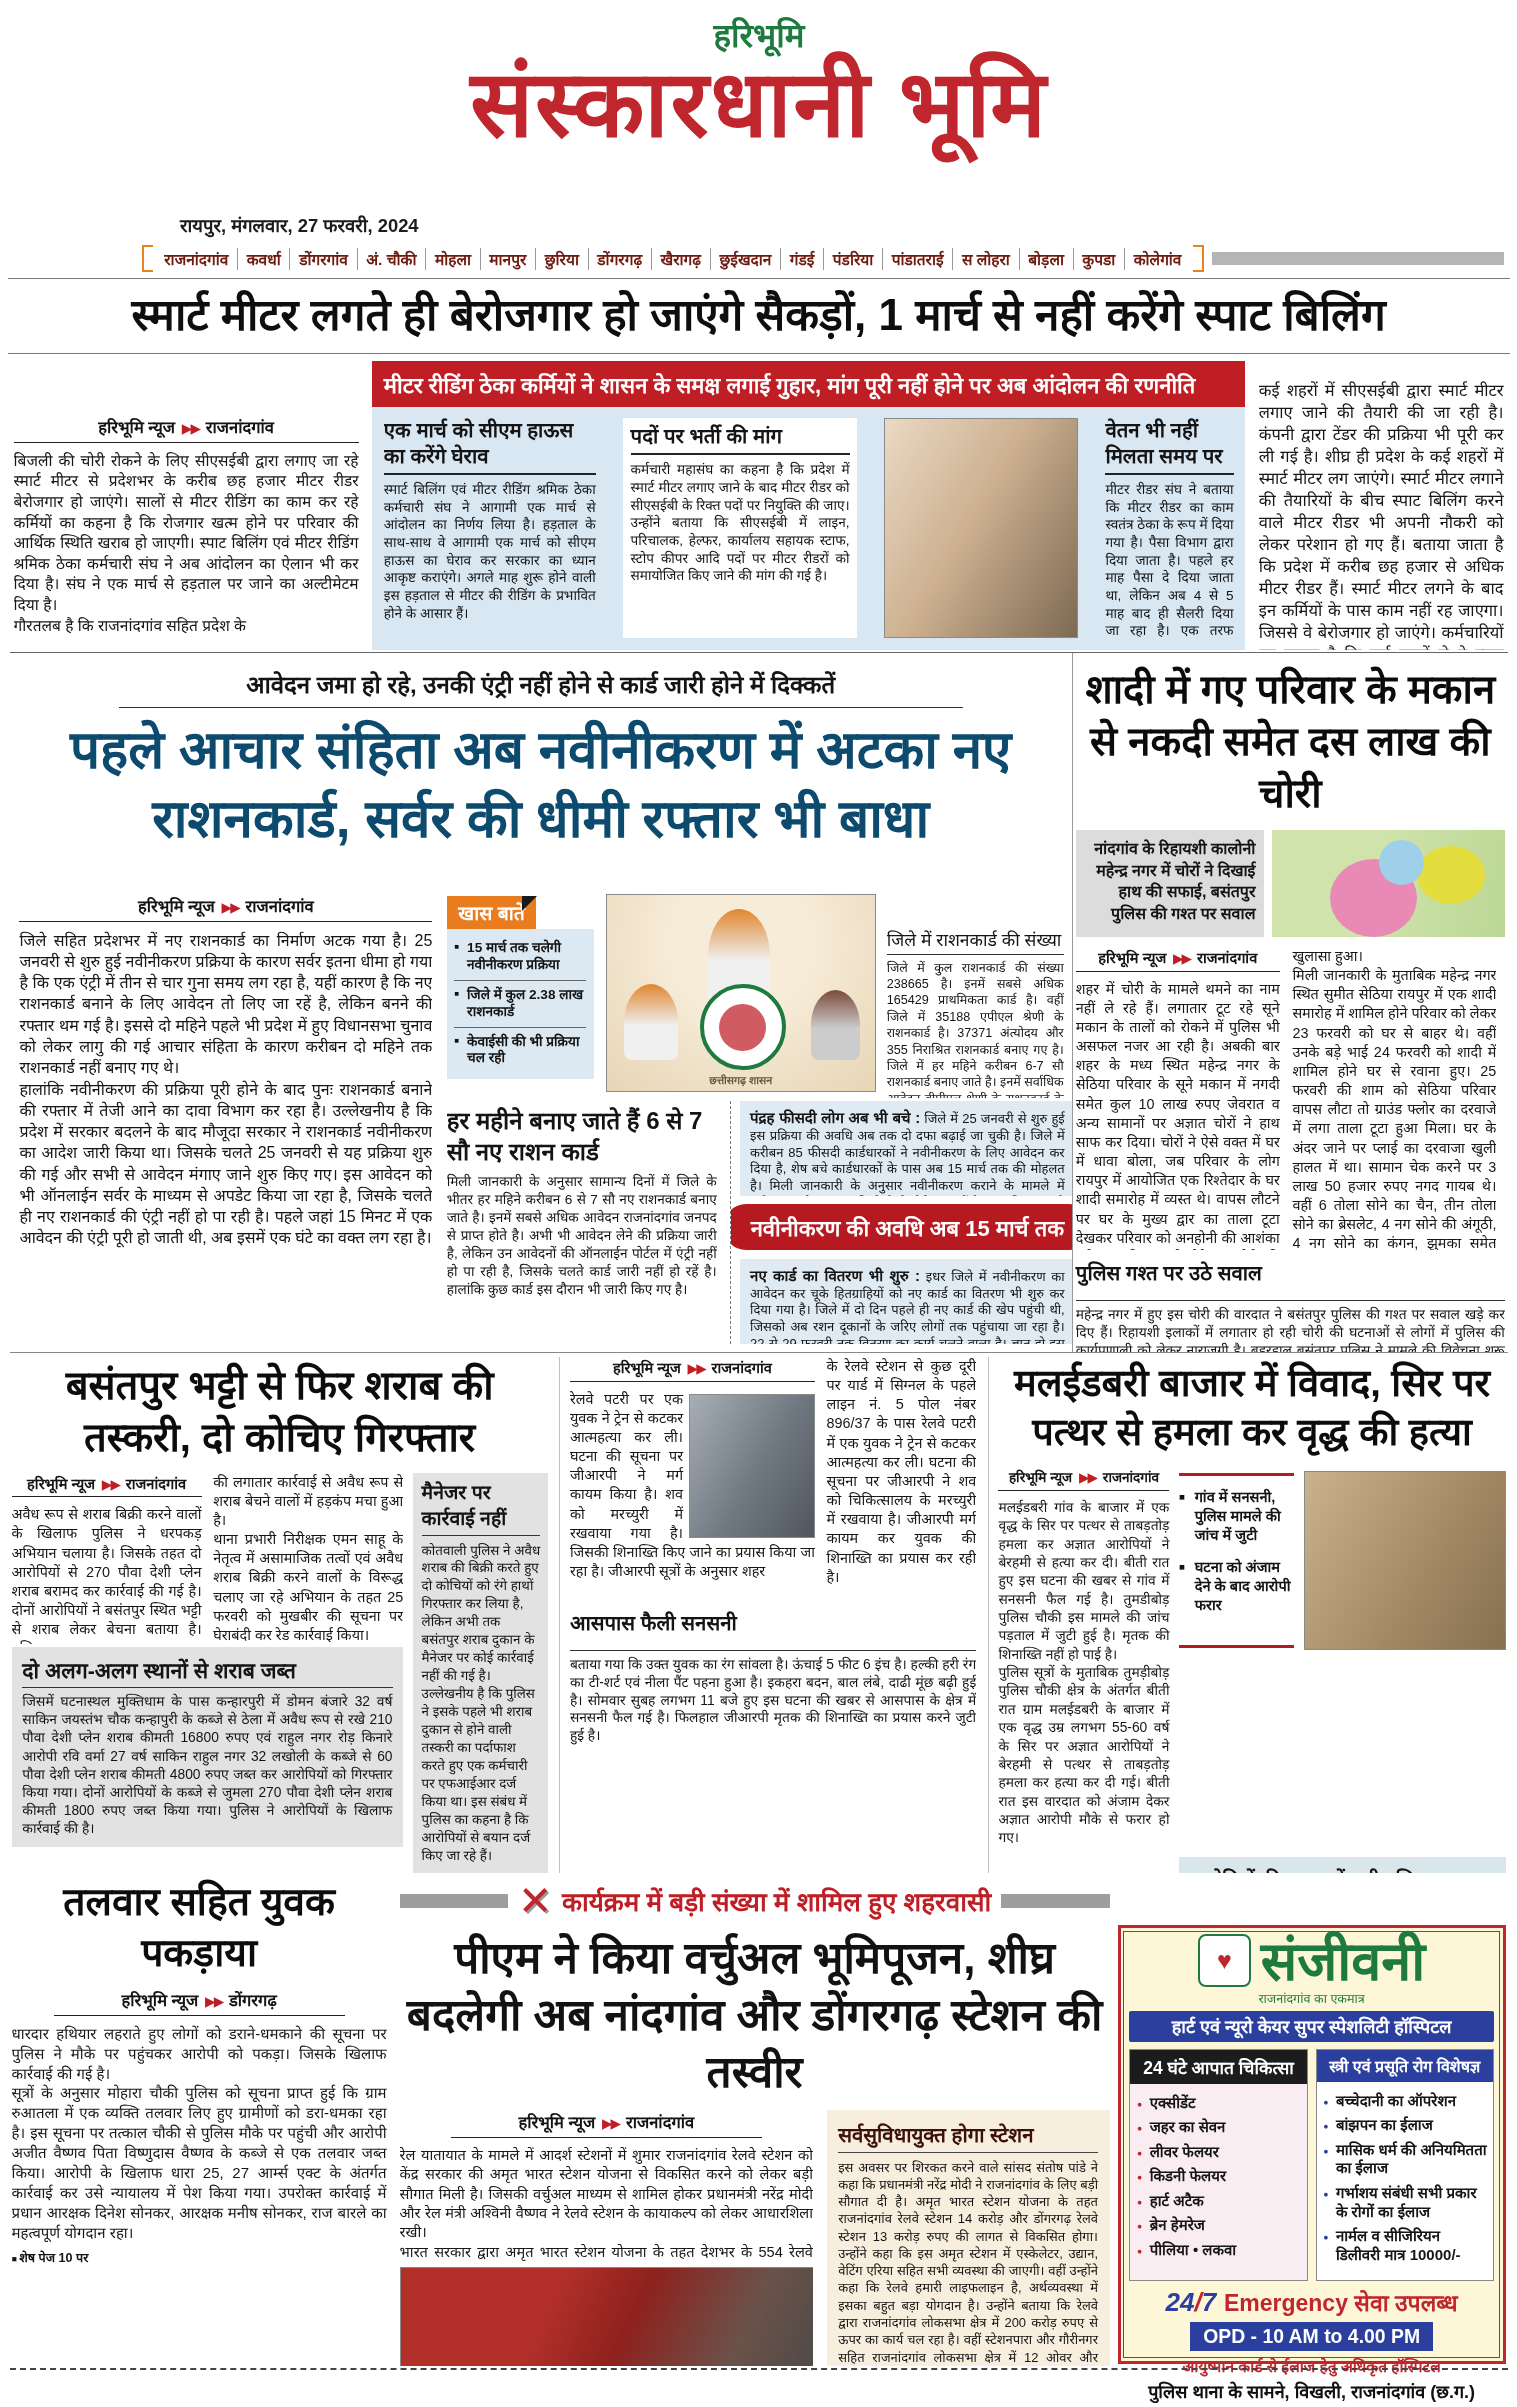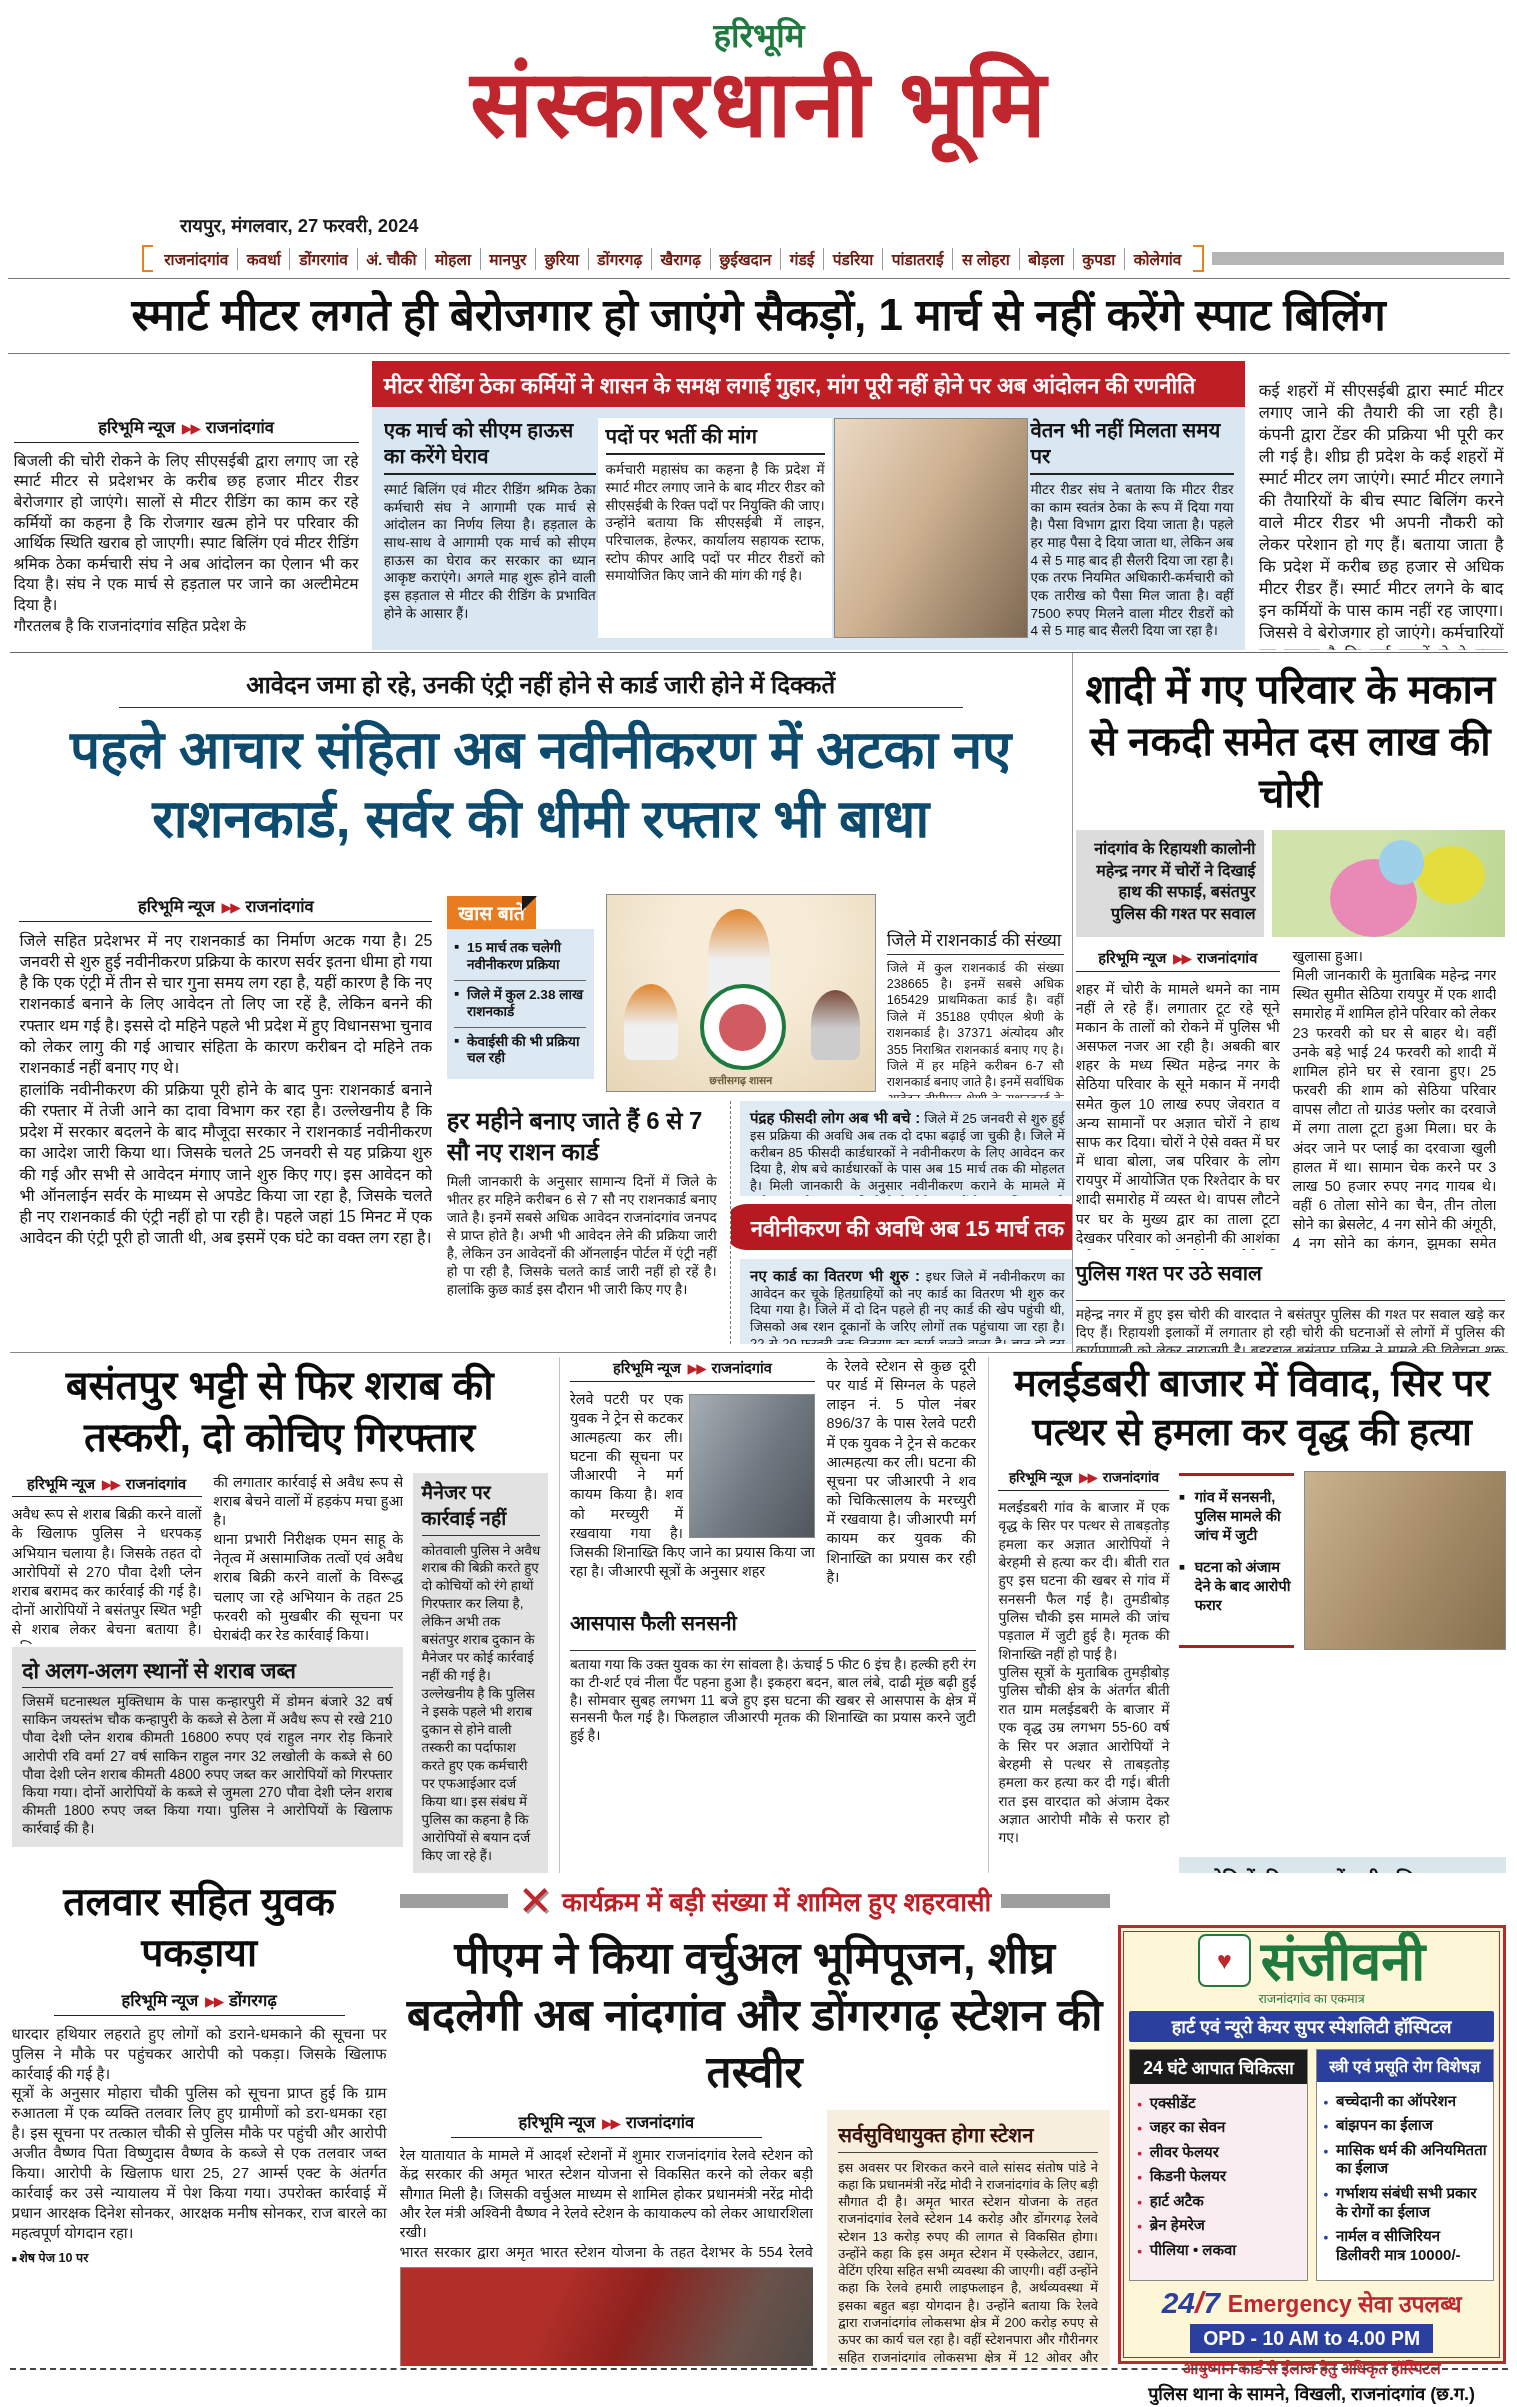--- a/index.html
+++ b/index.html
@@ -26,21 +26,21 @@
   .rule-b{position:absolute;top:353px;left:7.8px;right:7.8px;border-top:1.5px solid #777;}
   
   .meter{position:absolute;top:361px;left:13.6px;width:1490px;height:289px;display:grid;grid-template-columns:345px 873px 1fr;column-gap:13.6px;overflow:hidden;}
   .byline{display:flex;justify-content:center;align-items:baseline;gap:6.8px;font-weight:700;font-size:16.5px;
           border-bottom:1.5px solid #222;padding-bottom:3.9px;margin-bottom:7.8px;white-space:nowrap;overflow:hidden;}
   .byline .arr{color:#c01e25;font-size:13.6px;letter-spacing:-1.9px;}
   .body-text{font-size:15.5px;line-height:1.33;text-align:justify;white-space:pre-line;color:#161616;}
   .meter-left{padding-top:54px;overflow:hidden;}
   .panel{display:flex;flex-direction:column;overflow:hidden;}
   .strip{background:#c01e25;color:#fff;font-size:22px;font-weight:800;padding:7.8px 11.6px;white-space:nowrap;overflow:hidden;}
-  .panel-body{flex:1;background:#d9e7f3;display:flex;gap:2px;padding:11.6px;overflow:hidden;}
+  .panel-body{flex:1;background:#d9e7f3;display:flex;gap:27px;padding:11.6px;overflow:hidden;}
   .sub{width:212px;overflow:hidden;}
   .sub.white{background:#fff;padding:5.8px 7.8px;width:219px;}
   .sub h3{font-size:20.4px;font-weight:800;border-bottom:2.4px solid #222;padding-bottom:3.9px;margin:0 0 5.8px;line-height:1.25;}
   .body-sm{font-size:13.6px;line-height:1.3;text-align:justify;white-space:pre-line;}
   .photo{border:1px solid #8a8a8a;}
   .photo-reader{width:192px;background:linear-gradient(120deg,#ead9c4 0%,#cdb191 45%,#7d6952 100%);}
   .meter-right{font-size:16.5px;padding-top:19.4px;overflow:hidden;}
   .meter-right .body-text{font-size:16.5px;}
   
   .midband{position:absolute;top:652px;left:9.7px;width:1498px;height:699px;border-top:1.9px solid #666;border-bottom:1.9px solid #888;}
@@ -149,21 +149,21 @@
   .ad-cols{display:flex;gap:7.8px;margin-top:6.8px;}
   .ad-col{flex:1;border:1.5px solid #888;background:#fff;}
   .ad-colhead-dark{background:#1c1c1c;color:#fff;font-size:17.5px;font-weight:800;padding:4.9px 3.9px;text-align:center;white-space:nowrap;overflow:hidden;}
   .ad-colhead-blue{background:#2b3f9e;color:#fff;font-size:16px;font-weight:800;padding:4.9px 3.9px;text-align:center;white-space:nowrap;overflow:hidden;}
   .ad-list{list-style:none;margin:0;padding:6.8px 5.8px;height:182px;overflow:hidden;}
   .ad-list.pink{background:#f9edf2;}
   .ad-list li{font-size:15px;font-weight:800;color:#151515;padding:2.9px 0 2.9px 13.6px;position:relative;line-height:1.25;}
   .ad-list li::before{content:"●";color:#c0262e;font-size:8.7px;position:absolute;left:1px;top:7.8px;}
   .ad-col.right .ad-list li::before{color:#2b3f9e;}
   .ad-emg{display:flex;align-items:center;justify-content:center;gap:7.8px;margin-top:5.8px;}
-  .n247{font-size:30px;font-weight:800;font-style:italic;color:#c0262e;}
+  .n247{font-size:26px;font-weight:800;font-style:italic;color:#c0262e;}
   .n247 span{color:#2b3f9e;}
   .emg-text{font-size:23px;font-weight:800;color:#c0262e;white-space:nowrap;}
   .ad-opd{background:#2b3f9e;color:#fff;text-align:center;font-weight:800;font-size:19.4px;width:243px;margin:3.9px auto;padding:2.9px 0;}
   .ad-ayush{text-align:center;color:#c0262e;font-weight:800;font-size:15.5px;white-space:nowrap;overflow:hidden;}
   .ad-addr{text-align:center;font-weight:800;font-size:18px;color:#101010;margin-top:1.9px;white-space:nowrap;overflow:hidden;}
   .ad-help{display:flex;gap:7.8px;justify-content:center;align-items:center;margin-top:2.9px;white-space:nowrap;overflow:hidden;}
   .help-nums{color:#c0262e;font-weight:800;font-size:18.4px;}
   .dash-rule{position:absolute;top:2368px;left:9.7px;right:9.7px;border-top:2.4px dashed #444;}
 </style>
 </head>

